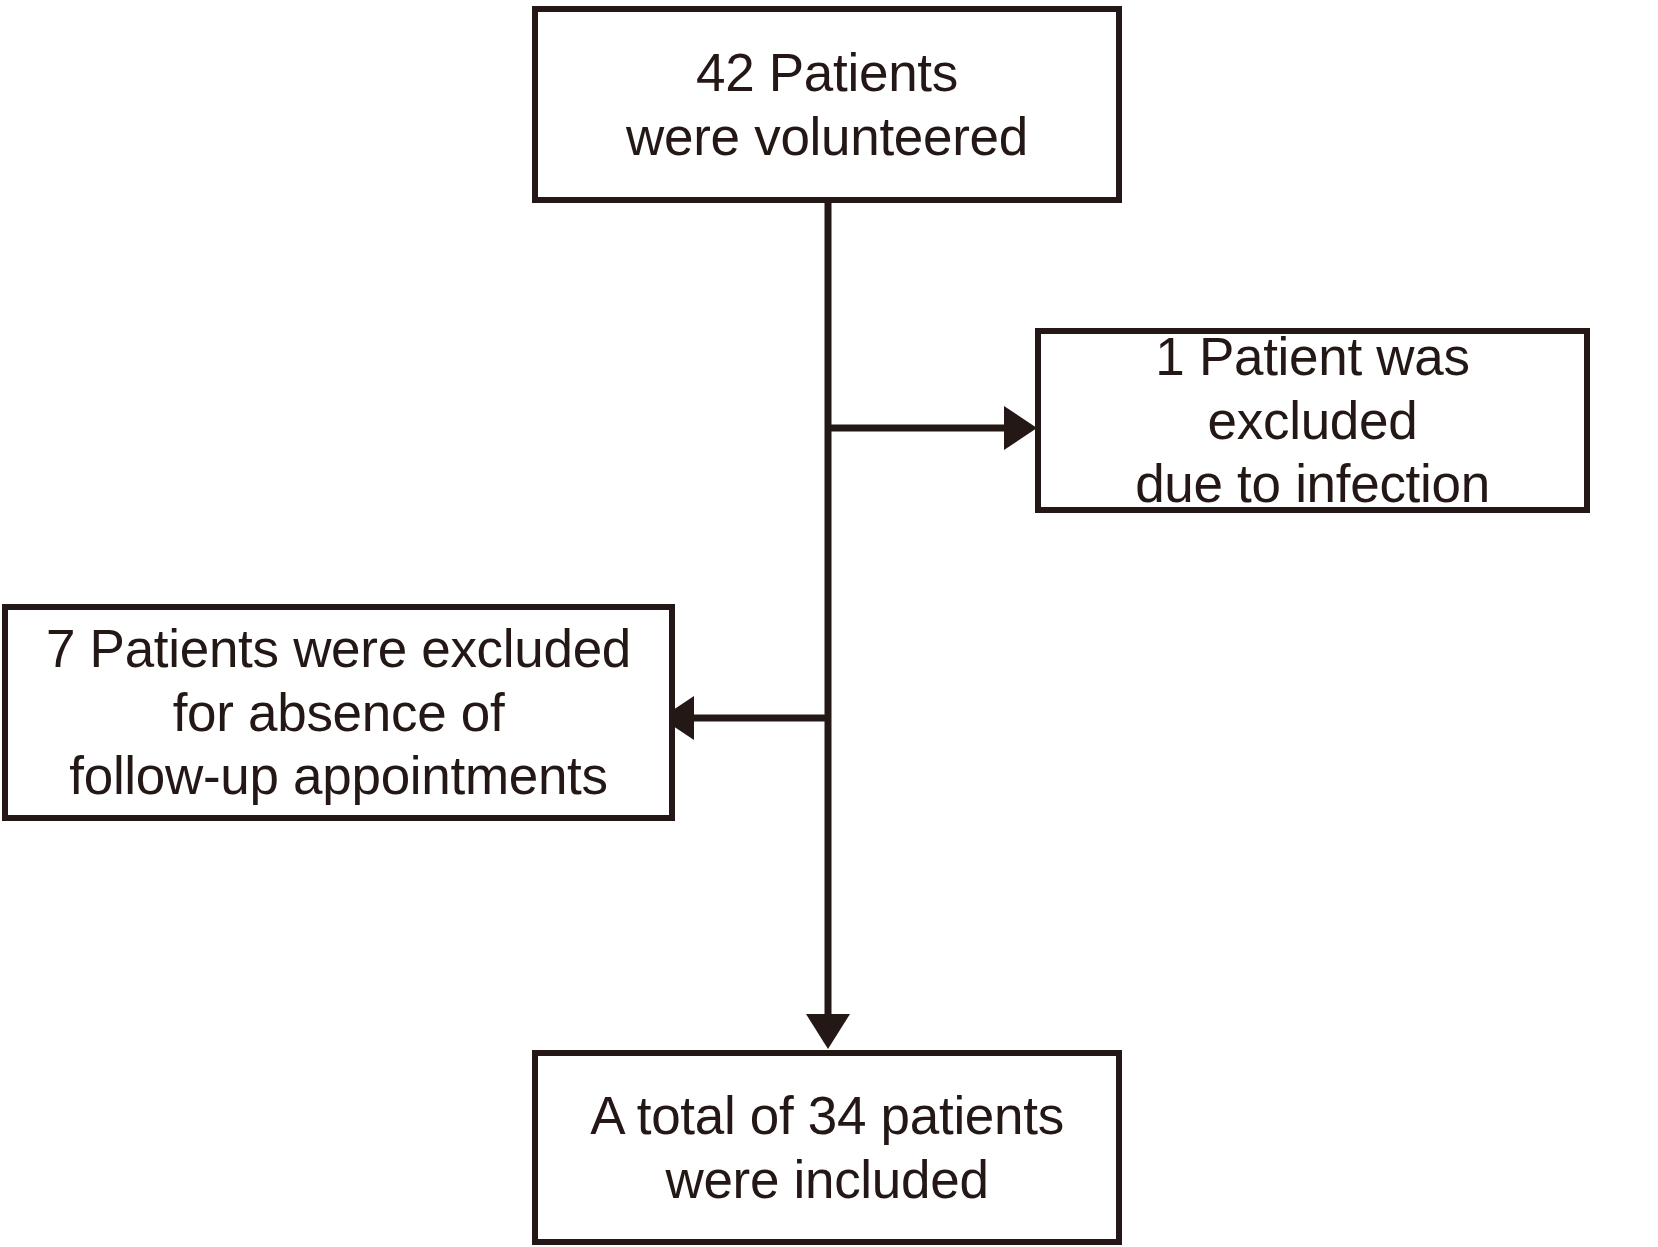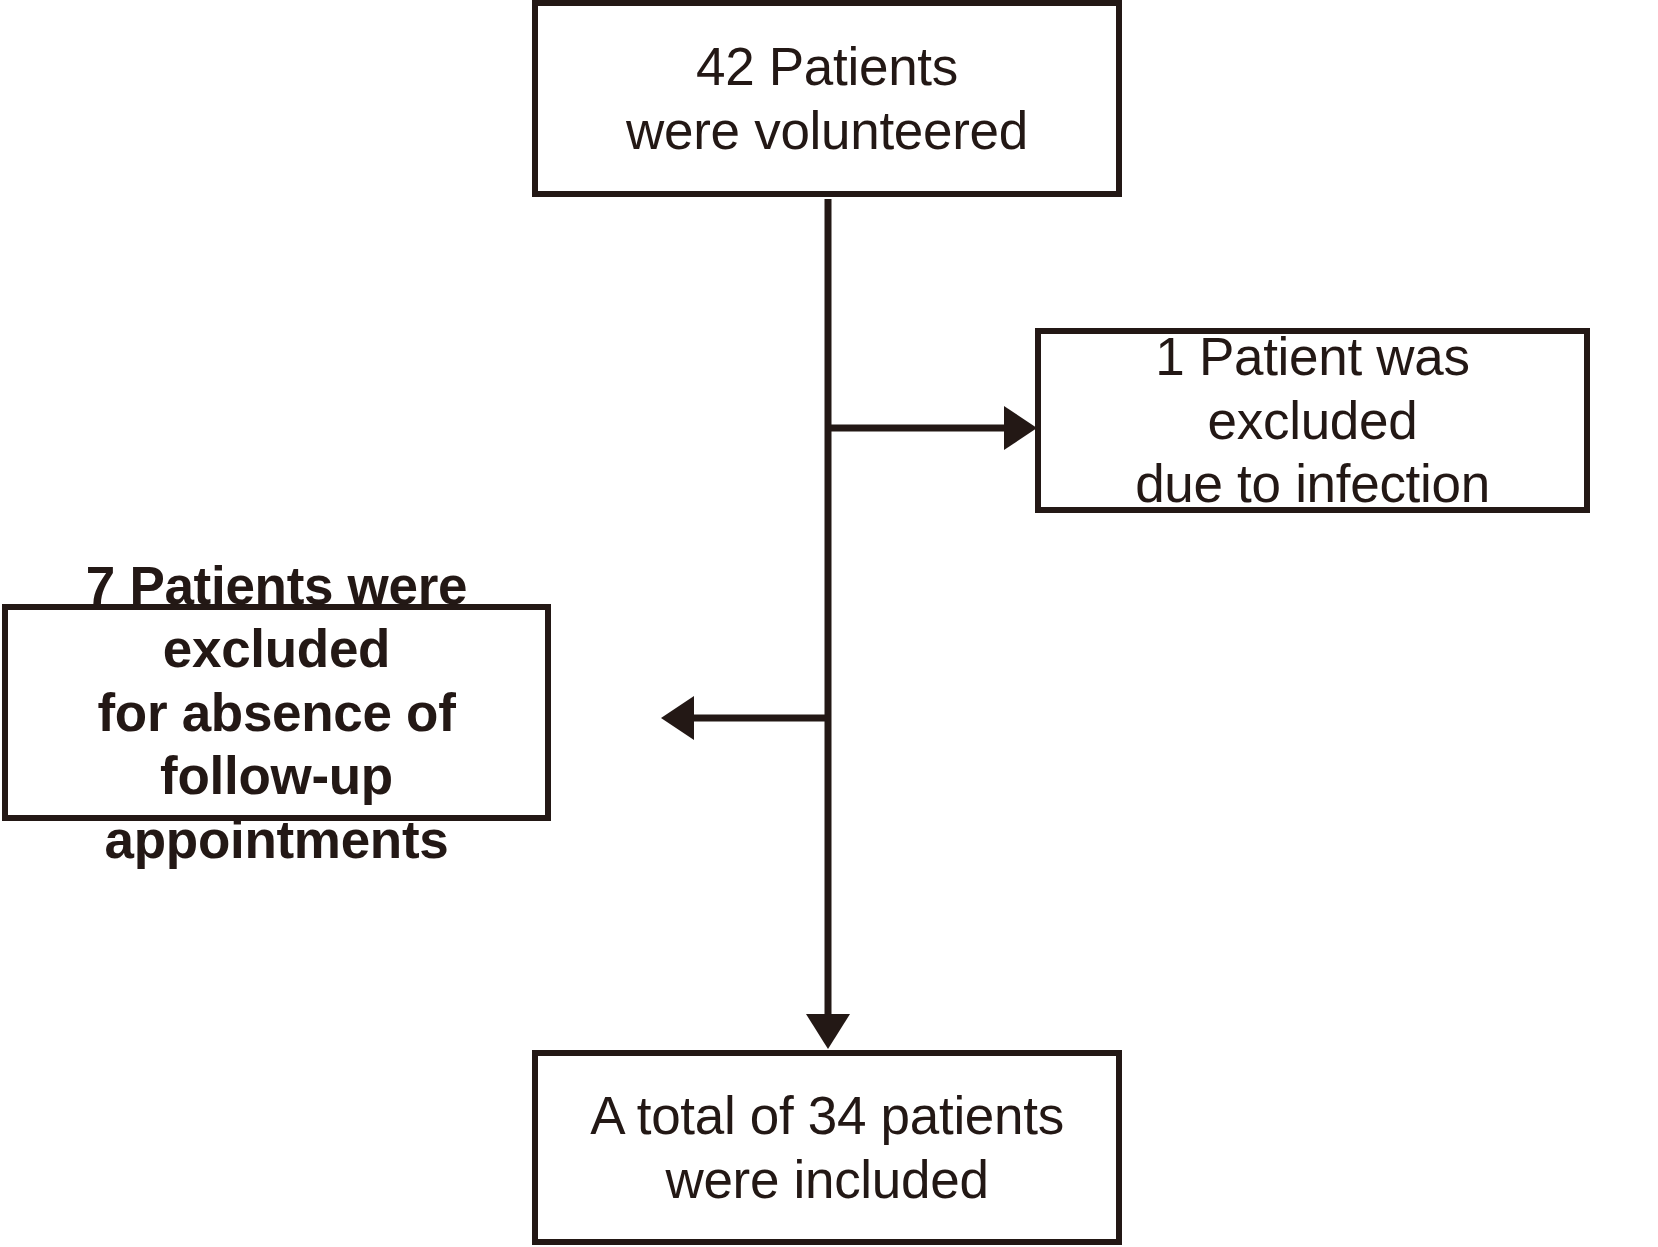--- a/index.html
+++ b/index.html
@@ -32,30 +32,30 @@
     color: #231815;
     font-size: 53px;
     line-height: 1.20;
     letter-spacing: -0.3px;
     white-space: pre-line;
     padding: 0 6px;
   }
 
   
   #box-volunteered {
-    left: 532px;  top: 0;
+    left: 532px;  top: 6px;
     width: 590px; height: 197px;
   }
   #box-excluded-infection {
     left: 1035px; top: 328px;
     width: 555px; height: 185px;
   }
   #box-excluded-followup {
     left: 2px;    top: 604px;
-    width: 549px; height: 217px; font-weight: bold;
+    width: 673px; height: 217px;
   }
   #box-included {
     left: 532px;  top: 1050px;
     width: 590px; height: 195px;
   }
 
   
   #connectors {
     position: absolute;
     left: 0; top: 0;

